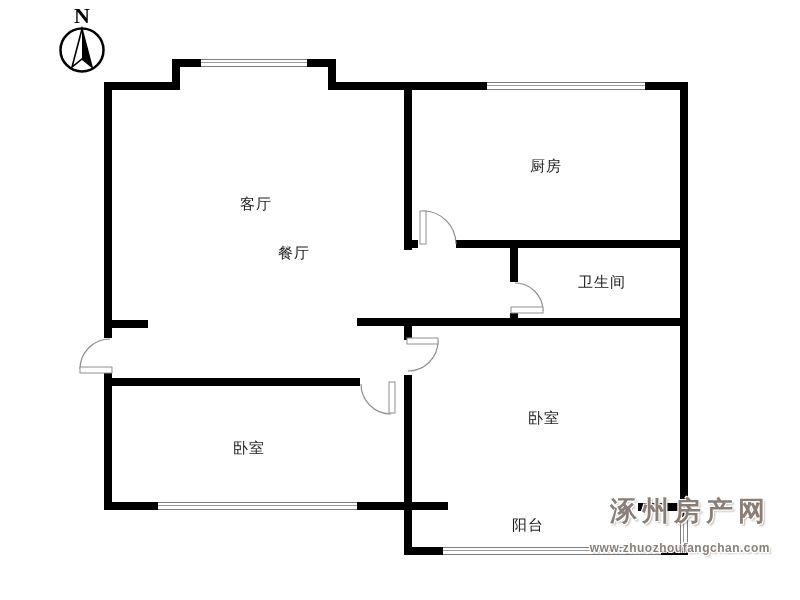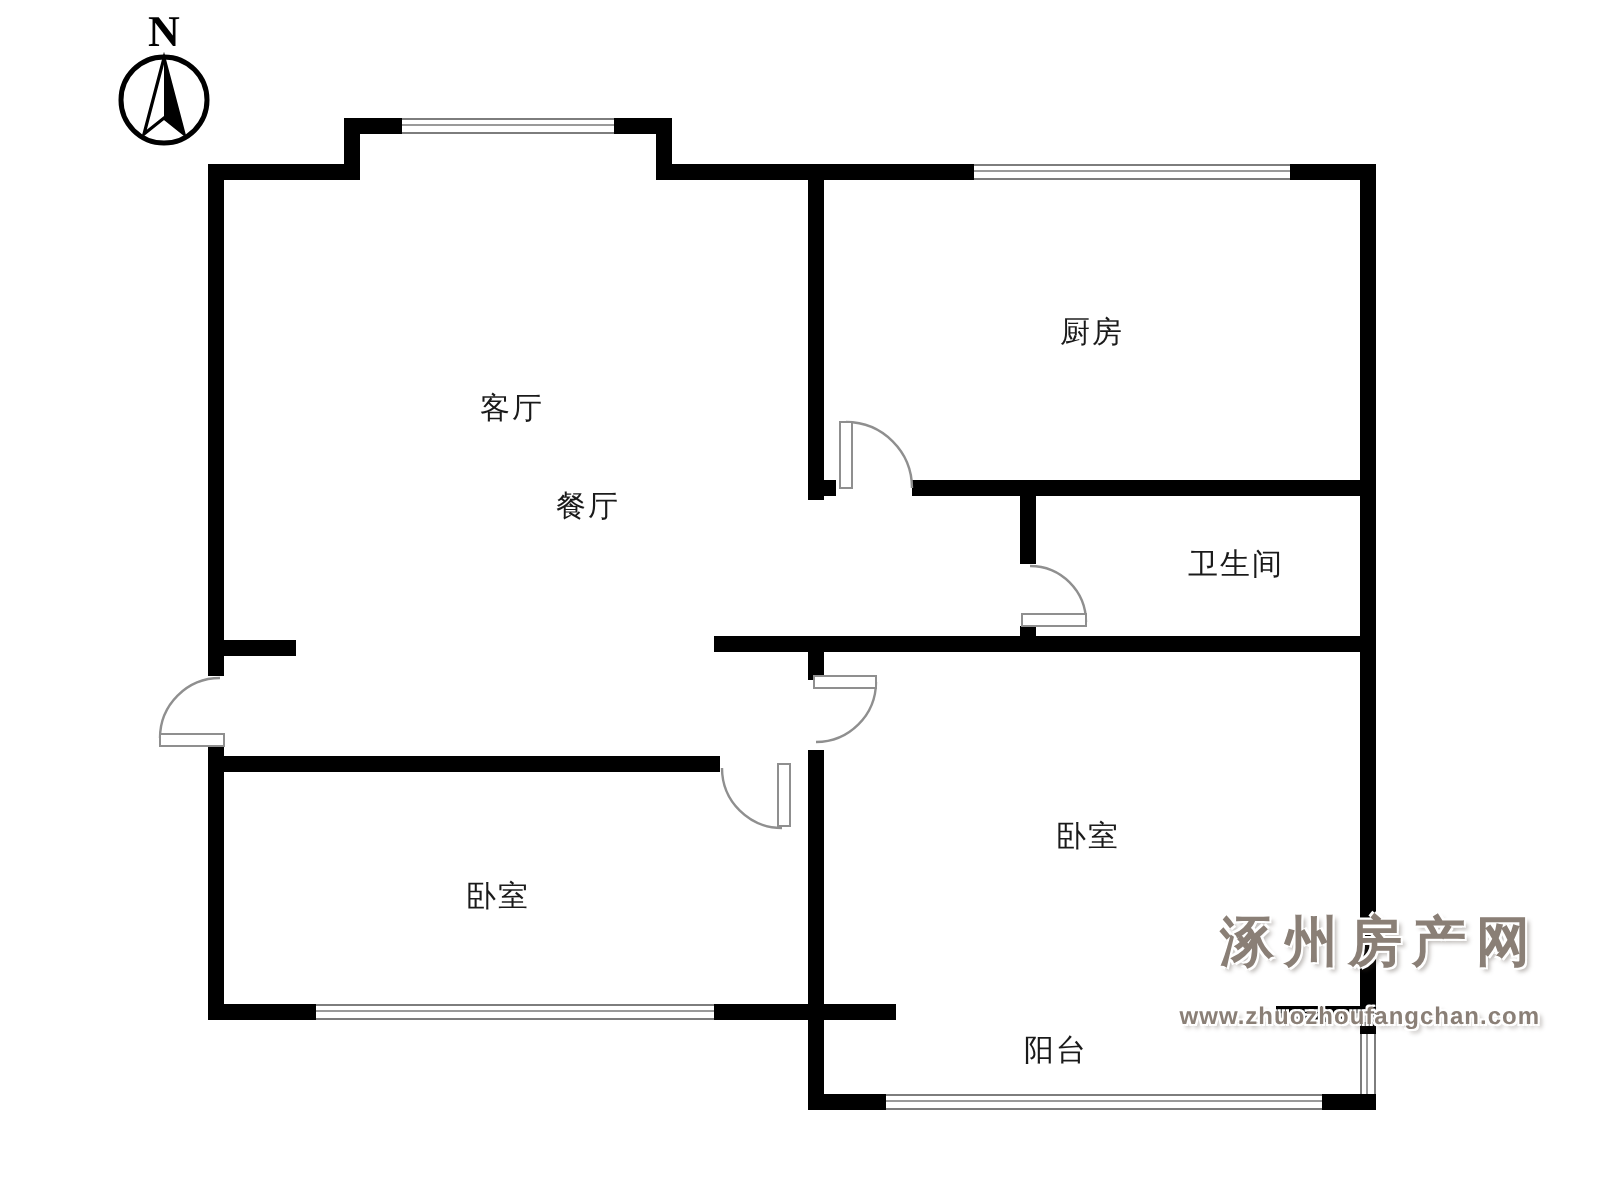--- a/index.html
+++ b/index.html
@@ -41,20 +41,21 @@
     top: 457px; right: 30px;
     text-align: right;
     line-height: 1.05;
   }
   #watermark .wm-title {
     font-size: 27px;
     font-weight: bold;
     letter-spacing: 5px;
     text-shadow: -1px -1px 0 #fff, 1px -1px 0 #fff, -1px 1px 0 #fff, 1px 1px 0 #fff,
                  2px 2px 2px rgba(60,50,40,0.35);
+    margin-top: 40px;
   }
   #watermark .wm-url {
     font-size: 12px;
     font-weight: bold;
     letter-spacing: 0.5px;
     margin-top: 17px;
     text-shadow: -1px -1px 0 #fff, 1px -1px 0 #fff, -1px 1px 0 #fff, 1px 1px 0 #fff,
                  2px 2px 2px rgba(60,50,40,0.35);
   }
 </style>
@@ -128,21 +129,21 @@
   <svg id="compass" width="60" height="78" viewBox="0 0 60 78">
     <text x="29" y="23" text-anchor="middle" font-family="Liberation Serif, DejaVu Serif, serif" font-size="22" font-weight="bold" fill="#000">N</text>
     <circle cx="29" cy="50" r="21.5" fill="none" stroke="#000" stroke-width="2.5"></circle>
     <polygon points="29,29 39,67 29,59 19,67" fill="#fff" stroke="#000" stroke-width="1.6" stroke-linejoin="miter"></polygon>
     <polygon points="29,29 39,67 29,59" fill="#000"></polygon>
   </svg>
 
   <div class="room-label" style="left:240px; top:147px;margin-top:48px;">客厅</div>
   <div class="room-label" style="left:240px; top:244px;margin-left:38px;">餐厅</div>
   <div class="room-label" style="left:530px; top:157px;">厨房</div>
-  <div class="room-label" style="left:578px; top:273px;margin-left:16px;">卫生间</div>
+  <div class="room-label" style="left:578px; top:273px;">卫生间</div>
   <div class="room-label" style="left:528px; top:409px;">卧室</div>
   <div class="room-label" style="left:233px; top:439px;">卧室</div>
   <div class="room-label" style="left:512px; top:516px;">阳台</div>
 
   <div id="watermark" style="color:#8a7f76;">
     <div class="wm-title">涿州房产网</div>
     <div class="wm-url">www.zhuozhoufangchan.com</div>
   </div>
 
 </div>

